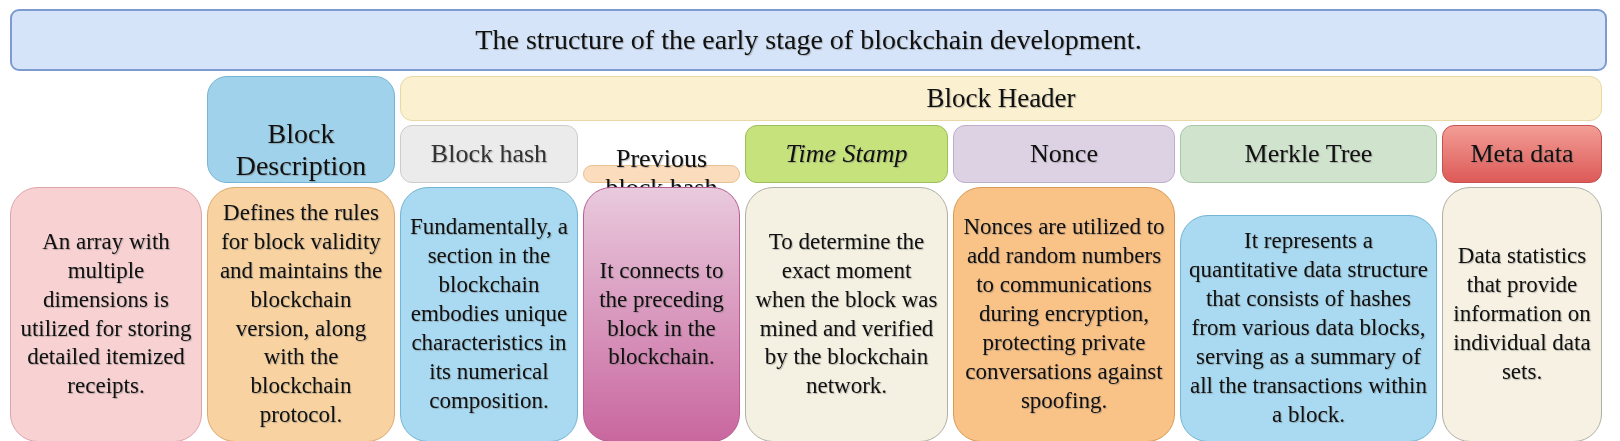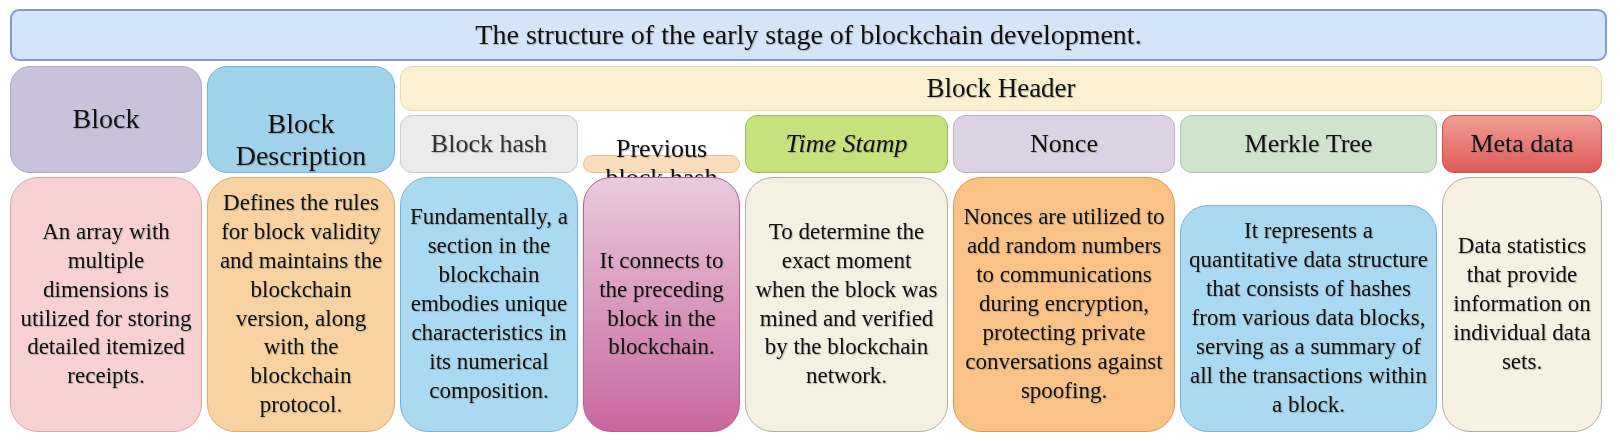--- a/index.html
+++ b/index.html
@@ -7,21 +7,21 @@
     position:relative;
     width:1620px;height:441px;
     background:#ffffff;
     overflow:hidden;
     font-family:"Liberation Serif","DejaVu Serif",serif;
     color:#111;
   }
   .inner{position:absolute;left:10px;top:9px;width:1597px;}
   .title-bar{
     box-sizing:border-box;
-    width:100%;height:52px;
+    width:100%;height:62px;
     border:2.5px solid #7d9bd1;
     border-radius:9px;
     display:flex;align-items:center;justify-content:center;
     font-size:28px;
     text-shadow:1px 1px 1px rgba(110,110,110,0.45);
   }
   .grid{
     margin-top:5px;
     display:grid;
     grid-template-columns:192px 188px 178px 157px 203px 222px 257px 160px;
@@ -66,23 +66,20 @@
 
 <div class="canvas">
   <div class="inner">
 
     <div class="title-bar b-title" style="background-color: rgb(213, 228, 248); border-color: rgb(125, 155, 209);">
       <span>The structure of the early stage of blockchain development.</span>
     </div>
 
     <div class="grid">
 
-      <div class="cell hdr-main b-block" style="grid-column: 1; background-color: rgb(200, 194, 221);">
-        <span>Block</span>
-      </div>
       <div class="cell hdr-main b-desc" style="grid-column: 2; background-color: rgb(160, 211, 235); align-items: flex-end;">
         <span>Block Description</span>
       </div>
 
       <div class="cell band b-band" style="background-color: rgb(251, 241, 208);">
         <span>Block Header</span>
       </div>
 
       <div class="cell subhdr b-hash t-soft" style="grid-column: 3; background-color: rgb(235, 235, 235);">
         <span>Block hash</span>

